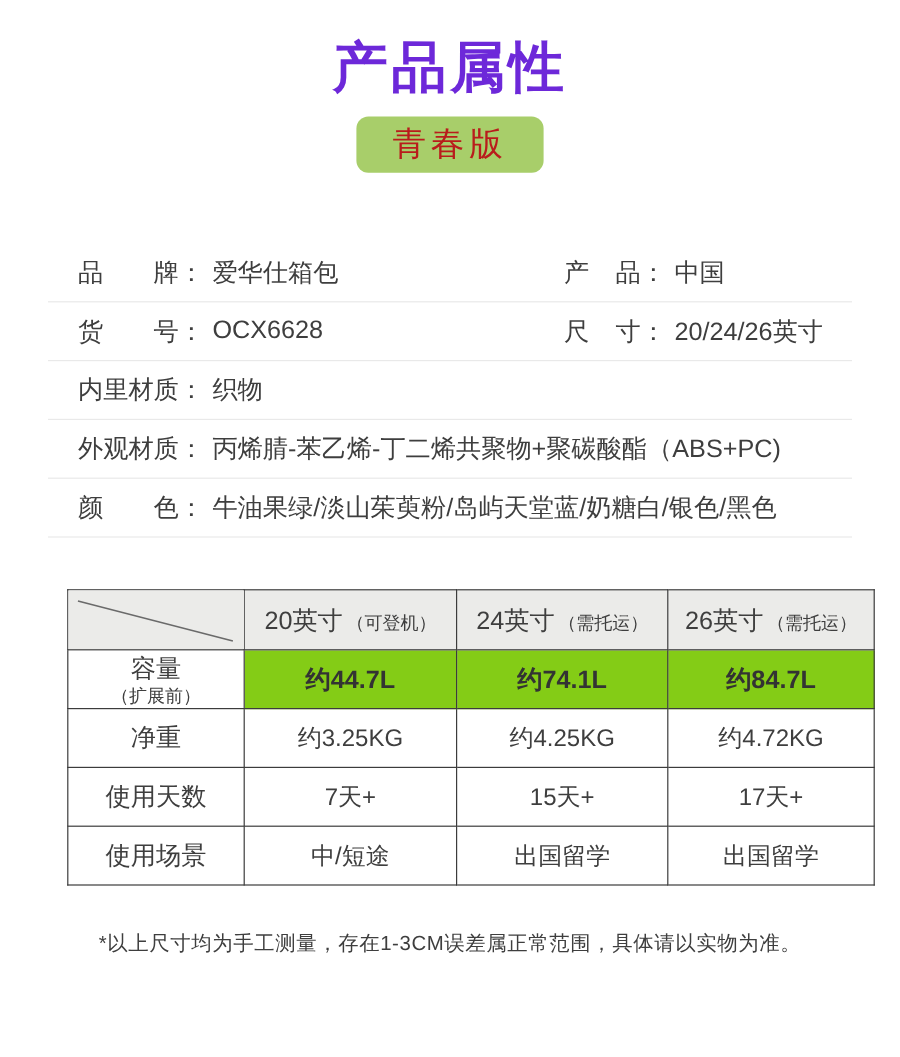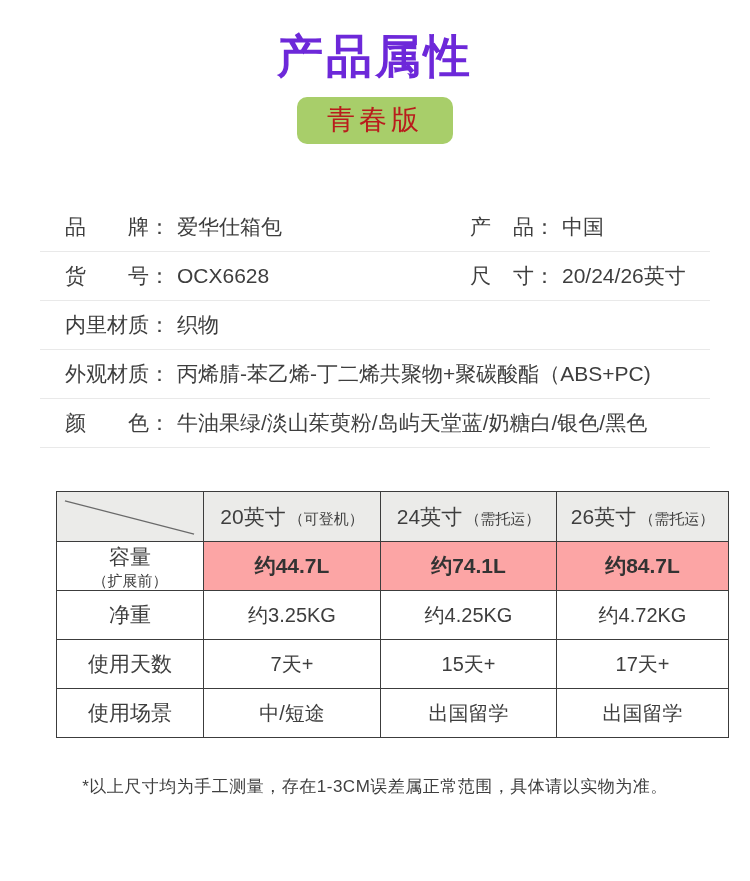--- a/index.html
+++ b/index.html
@@ -41,21 +41,21 @@
   }
   .spec-table th, .spec-table td {
     border:1.5px solid #3c3c3c; text-align:center; vertical-align:middle;
     font-weight:400; padding:0;
   }
   .spec-table thead th { background:#ebebe9; height:50px; font-size:21px; }
   .col-note { font-size:15px; margin-left:3px; }
   .spec-table tbody th { height:49px; font-size:21px; }
   .spec-table tbody td { height:49px; }
   .row-sub { display:block; font-size:15px; line-height:1.15; margin-top:1px; }
-  tr.hl td { background:#fca5a5; font-weight:700; font-size:21px; color:#333333; }
+  tr.hl td { background:#84cc16; font-weight:700; font-size:21px; color:#333333; }
   .diag-cell { position:relative; }
   .diag-cell svg { position:absolute; left:0; top:0; width:100%; height:100%; display:block; }
 
   .footnote {
     margin-top:37px; text-align:center;
     font-size:17px; color:#3e3e3e; letter-spacing:0.5px;
   }
 </style>
 </head>
 <body>

